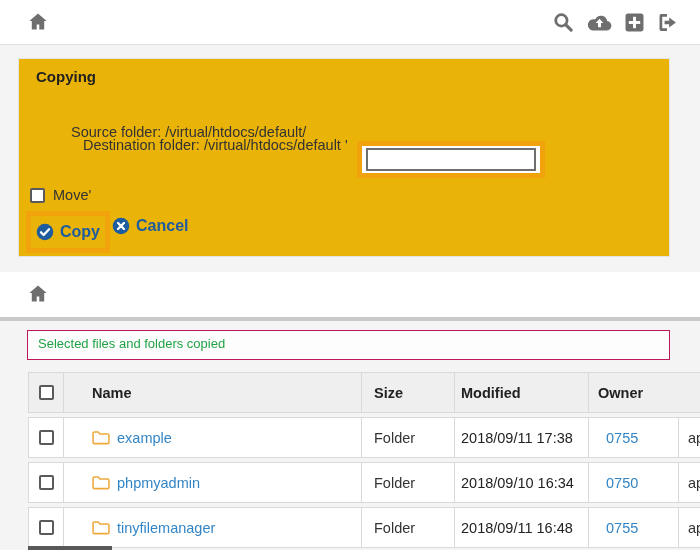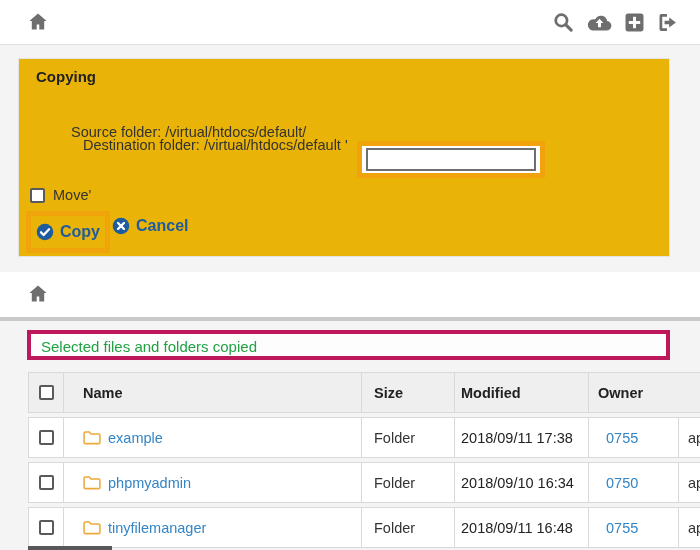--- a/index.html
+++ b/index.html
@@ -38,32 +38,32 @@
   .copy-annot { left:7px; top:152px; height:42px; display:flex; align-items:center; padding:0 5px; }
   .action-link { display:flex; align-items:center; gap:6px; color:#1d5c9e; font-weight:bold;
                  font-size:16px; text-decoration:none; cursor:pointer; }
   .cancel-pos { position:absolute; left:93px; top:158px; }
 
   
   .bar2 { left:0; top:272px; width:700px; height:45px; background:#fff; }
   .divider { left:0; top:317px; width:700px; height:4px; background:#c9c9c9; }
 
   
-  .alert { left:27px; top:330px; width:643px; height:30px; border:4px solid #be185d;
-           background:#fdfdfd; color:#21a245; font-size:15px; line-height:25px; padding-left:10px; }
+  .alert { left:27px; top:330px; width:643px; height:30px; border:1px solid #be185d;
+           background:#fdfdfd; color:#21a245; font-size:13px; line-height:25px; padding-left:10px; }
 
   
   .ftable { left:28px; top:372px; width:740px; }
   .trow { display:flex; width:740px; height:41px; background:#fff; border:1px solid #d9d9d9;
           margin-bottom:4px; align-items:stretch; }
   .trow.head { background:#efefef; font-weight:bold; color:#222; }
   .tc { display:flex; align-items:center; border-left:1px solid #d9d9d9; font-size:14.5px;
         overflow:hidden; white-space:nowrap; }
   .tc.c0 { width:34px; border-left:none; justify-content:center; }
-  .tc.c1 { width:298px; padding-left:19px; }
+  .tc.c1 { width:298px; padding-left:28px; }
   .tc.c2 { width:93px;  padding-left:12px; }
   .tc.c3 { width:134px; padding-left:6px; color:#222; }
   .tc.c4 { width:90px;  padding-left:17px; }
   .tc.c5 { flex:1; padding-left:9px; }
   .link { color:#3385c6; text-decoration:none; cursor:pointer; }
   .folder-ic { margin-right:7px; flex:0 0 auto; display:block; }
 
   .dark-bar { left:28px; top:546px; width:84px; height:4px; background:#58585a; }
 </style>
 </head>

